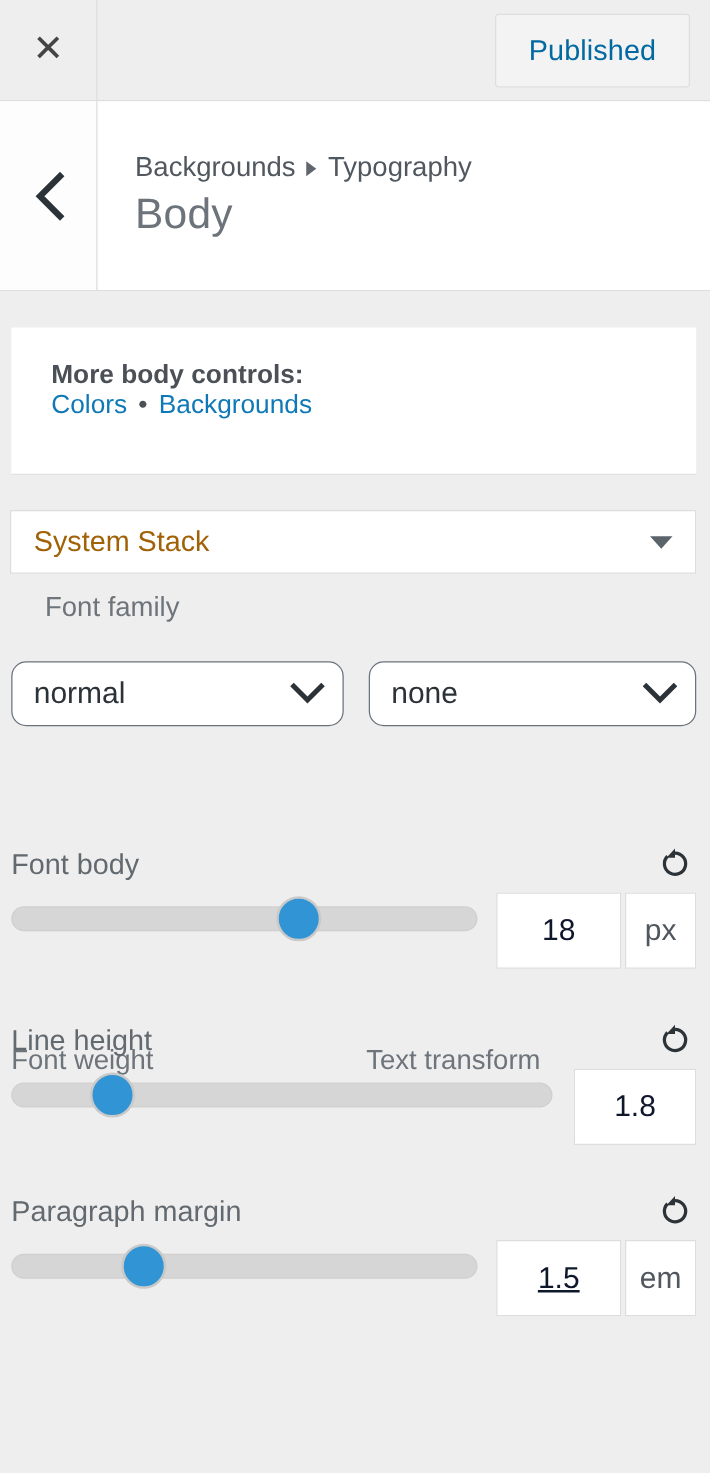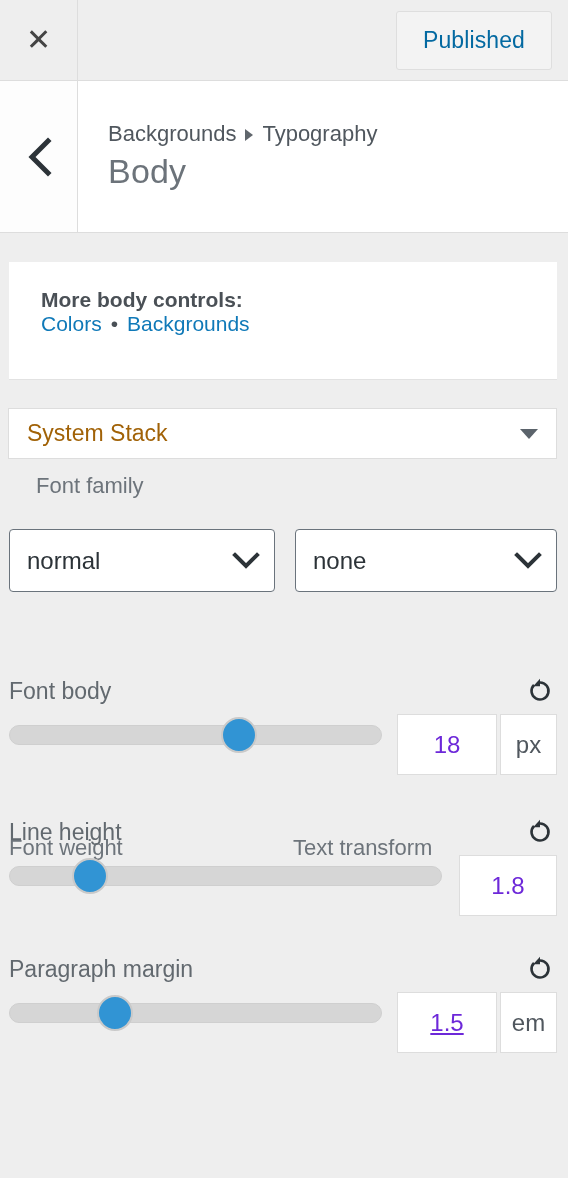--- a/index.html
+++ b/index.html
@@ -199,24 +199,24 @@
     left: 8px;
     top: 240px;
     font-size: 22px;
     color: #6d747b;
     margin-left: 28px;
   }
 
   
   .sel-box {
     position: absolute;
-    height: 63px;
+    height: 52px;
     background: #ffffff;
     border: 1px solid #6a737c;
-    border-radius: 4px;
+    border-radius: 12px;
     box-sizing: border-box;
     display: flex;
     align-items: center;
     padding: 0 14px 0 17px;
     cursor: pointer;
   }
   .sel-box .val {
     font-size: 24px;
     color: #2c3338;
     flex: 1;
@@ -274,21 +274,21 @@
   .num-box {
     position: absolute;
     background: #ffffff;
     border: 1px solid #dddddd;
     box-sizing: border-box;
     height: 61px;
     display: flex;
     align-items: center;
     justify-content: center;
     font-size: 24px;
-    color: #6d28d9;
+    color: #0f172a;
   }
   .unit-box {
     position: absolute;
     background: #ffffff;
     border: 1px solid #dddddd;
     box-sizing: border-box;
     height: 61px;
     display: flex;
     align-items: center;
     justify-content: center;

